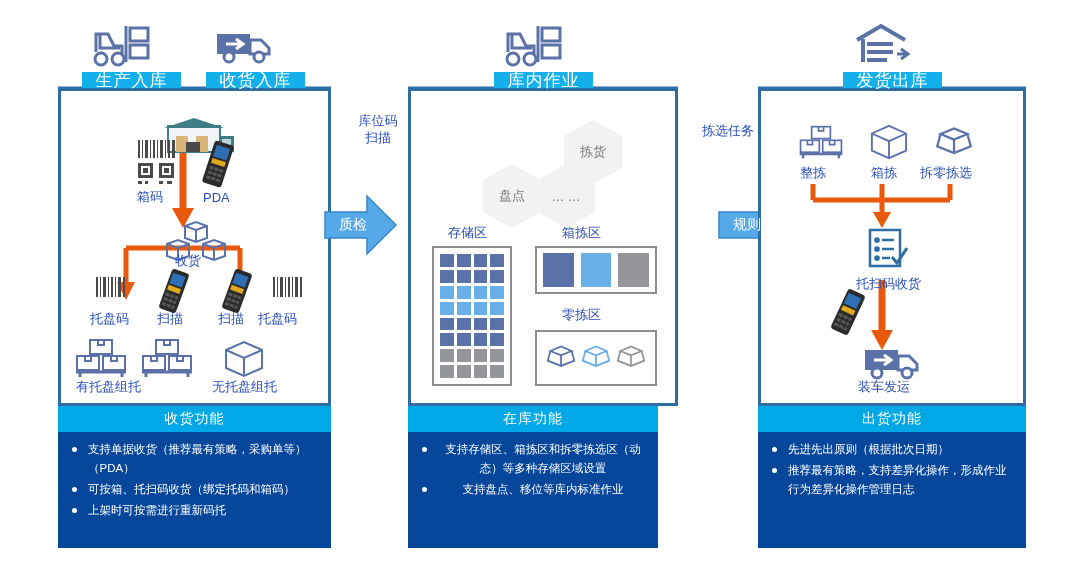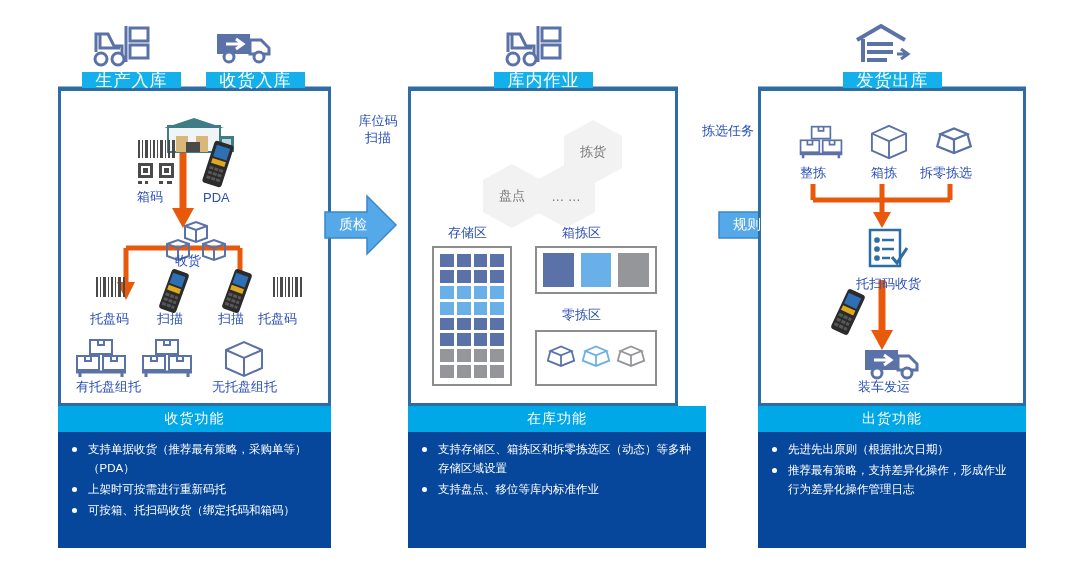--- a/index.html
+++ b/index.html
@@ -31,21 +31,21 @@
   
   .topicon{position:absolute;z-index:5;}
   #ic-forklift-1{left:90px; top:22px;}
   #ic-truck-1  {left:214px;top:26px;}
   #ic-forklift-2{left:502px;top:22px;}
   #ic-ware-2   {left:853px;top:22px;}
 
   
   .feat{position:absolute;box-sizing:border-box;}
   #feat-inbound {left:58px;  top:406px; width:273px; height:142px;}
-  #feat-instore {left:408px; top:406px; width:298px; height:142px;}
+  #feat-instore {left:408px; top:406px; width:250px; height:142px;text-align:center;}
   #feat-outbound{left:758px; top:406px; width:268px; height:142px;}
   .feat-title{
     height:26px;background:#00a8e8;color:#fff;font-size:14px;
     display:flex;align-items:center;justify-content:center;letter-spacing:1px;
   }
   .feat-body{
     height:116px;background:#06479c;color:#fff;
     padding:8px 10px 0 6px;box-sizing:border-box;
   }
   .feat-body ul{margin:0;padding:0;list-style:none;}
@@ -620,22 +620,22 @@
       <path d="M12 18 L27 18 M22 13 L29 18 L22 23" stroke="#fff" stroke-width="3" fill="none"></path>
     </svg>
   </div>
   <div class="lbl" id="lbl-load">装车发运</div>
 
   <div class="feat" id="feat-inbound">
     <div class="feat-title">收货功能</div>
     <div class="feat-body">
         <ul>
           <li>支持单据收货（推荐最有策略，采购单等）（PDA）</li>
+          <li>可按箱、托扫码收货（绑定托码和箱码）</li>
           <li>上架时可按需进行重新码托</li>
-          <li>可按箱、托扫码收货（绑定托码和箱码）</li>
         </ul>
       </div>
   </div>
   <div class="feat" id="feat-instore">
     <div class="feat-title">在库功能</div>
     <div class="feat-body">
         <ul>
           <li>支持存储区、箱拣区和拆零拣选区（动态）等多种存储区域设置</li>
           <li>支持盘点、移位等库内标准作业</li>
         </ul>

